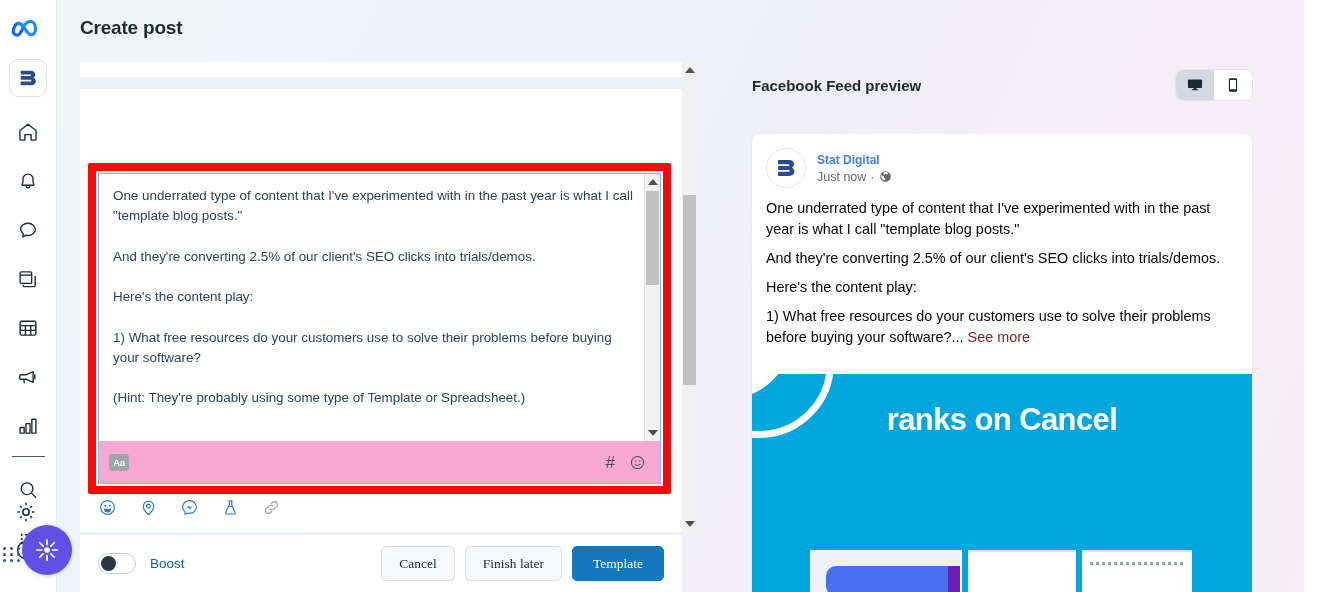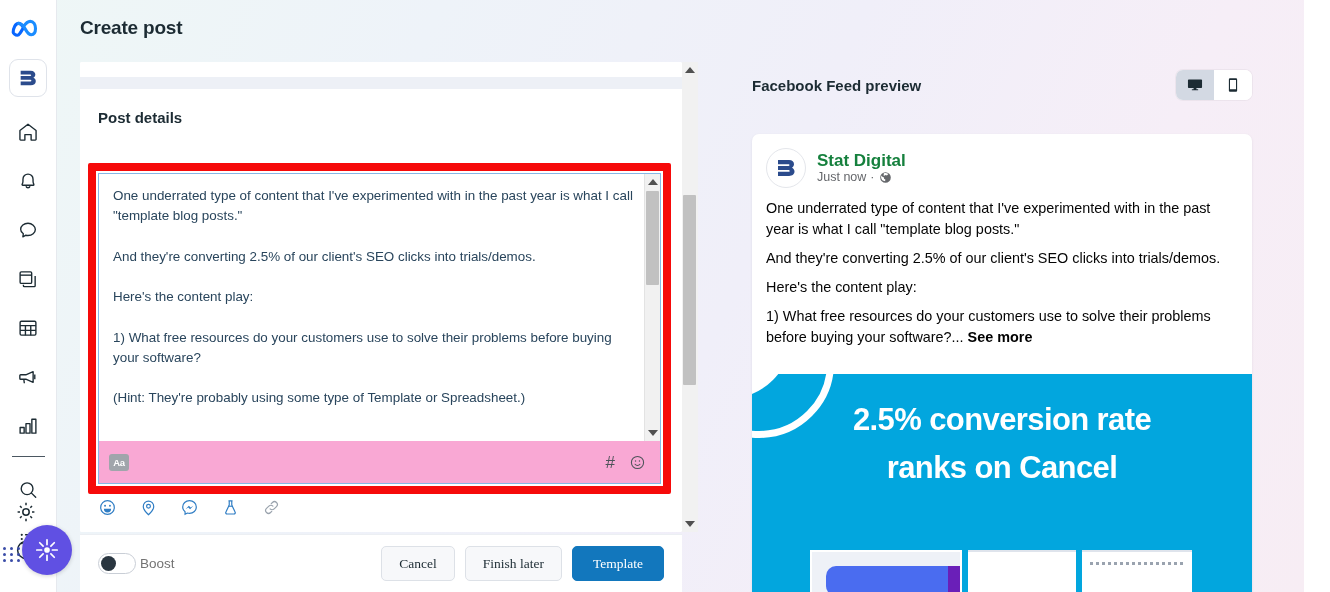--- a/index.html
+++ b/index.html
@@ -163,21 +163,21 @@
   .toggle {
     width: 38px; height: 21px; border-radius: 11px;
     border: 1px solid #c9ced6; background: #ffffff;
     position: relative; cursor: pointer; flex: 0 0 auto;
   }
   .toggle i {
     position: absolute; left: 2px; top: 2px;
     width: 15px; height: 15px; border-radius: 50%;
     background: #2a3640; display: block;
   }
-  .toggle-label { font-size: 13.5px; color: #737373; margin-left: 4px; }
+  .toggle-label { font-size: 13.5px; color: #0369a1; margin-left: 14px; }
   .btns { margin-left: auto; display: flex; align-items: center; gap: 10px; }
   .btn {
     height: 35px; padding: 0 17px;
     border-radius: 5px; border: 1px solid #dde1e7;
     background: #f7f8fa; color: #1c2b33;
     font-size: 13.5px; font-family: Liberation Serif, serif; cursor: pointer;
     display: flex; align-items: center; justify-content: center;
     white-space: nowrap;
   }
   .btn.primary { background: #1277bd; border-color: #1277bd; color: #ffffff; padding: 0 20px; }
@@ -218,26 +218,26 @@
     box-shadow: 0 1px 3px rgba(16,24,40,.08);
   }
   #fb-header { display: flex; align-items: center; padding: 14px 14px 0 14px; }
   #fb-avatar {
     width: 40px; height: 40px; border-radius: 50%;
     border: 1px solid #e4e6eb; background: #ffffff;
     display: flex; align-items: center; justify-content: center;
     flex: 0 0 auto;
   }
   #fb-meta { margin-left: 11px; }
-  #fb-name { font-size: 17px; font-weight: 700; color: #15803d; line-height: 17px; }
-  #fb-sub { font-size: 12.5px; color: #65676b; display: flex; align-items: center; gap: 4px; margin-top: 1px; }
+  #fb-name { font-size: 12px; font-weight: 700; color: #3b82f6; line-height: 17px; }
+  #fb-sub { font-size: 12.5px; color: #65676b; display: flex; gap: 4px; margin-top: 1px; }
   #fb-body { padding: 10px 14px 0 14px; }
   #fb-body p { font-size: 14.4px; line-height: 21px; color: #050505; margin: 0 0 8px 0; }
   #fb-body p:last-child { margin-bottom: 0; }
-  .seemore { font-weight: 700; color: #000000; cursor: pointer; }
+  .seemore { font-weight: 400; color: #7f1d1d; cursor: pointer; }
 
   
   #fb-image {
     position: absolute; left: 0; top: 240px;
     width: 500px; height: 218px;
     background: #02a6de;
     overflow: hidden;
   }
   .swoosh {
     position: absolute; left: -68px; top: -86px;
@@ -391,21 +391,20 @@
       </div>
     </div>
   </div>
 
   <div id="page-title">Create post</div>
 
   <div id="editor-shell">
     <div id="editor-topstrip"></div>
     <div id="editor-divider"></div>
     <div id="editor-body">
-      <div class="section-title">Post details</div>
     </div>
   </div>
 
   <div id="modal-sbar">
     <div class="sbar" style="border-left:none;">
       <div class="arrow-up"></div>
       <div class="thumb" style="top:133px;height:190px;"></div>
       <div class="arrow-dn"></div>
     </div>
   </div>
@@ -530,21 +529,20 @@
       <p>Here's the content play:</p>
       <p>
         <span>1) What free resources do your customers use to solve their problems before buying your software?... </span><span class="seemore">See more</span>
       </p>
     </div>
 
     <div id="fb-image">
       <div class="swoosh-fill"></div>
       <div class="swoosh"></div>
       <div id="fb-image-text">
-        <div>2.5% conversion rate</div>
         <div>ranks on Cancel</div>
       </div>
       <div class="mock-ui">
         <div class="mock-panel">
           <div class="bluebar"></div>
           <div class="purplebar"></div>
         </div>
         <div class="mock-mid"></div>
         <div class="mock-right">
           <div class="dots"></div>

